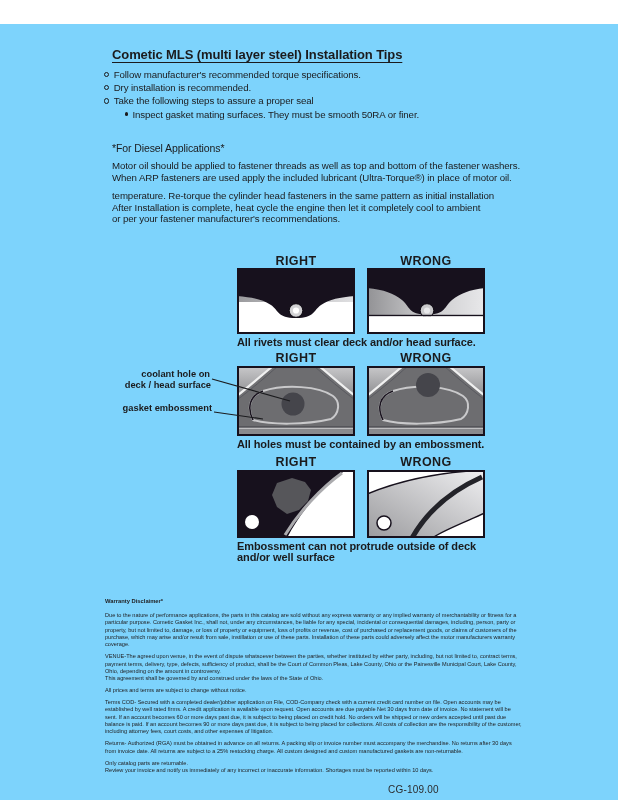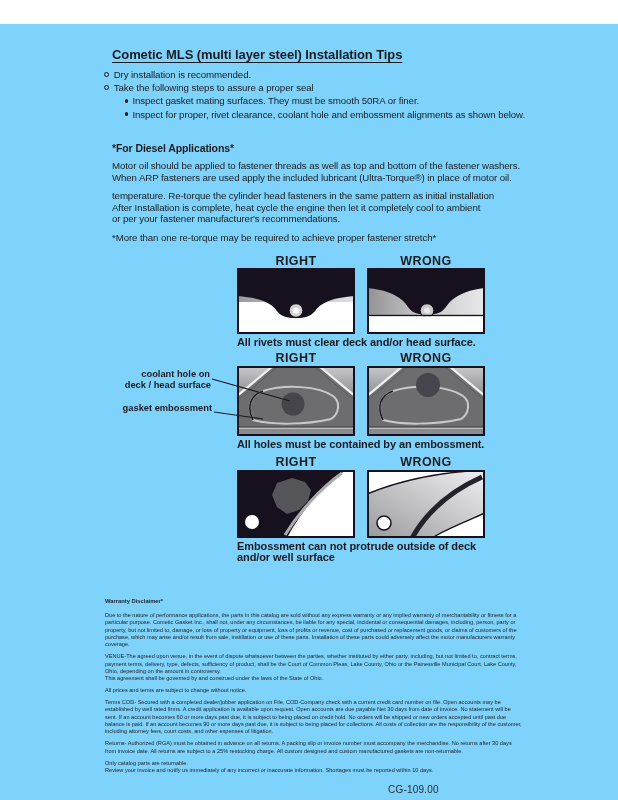--- a/index.html
+++ b/index.html
@@ -6,21 +6,21 @@
   .page{position:relative;width:618px;height:800px;background:#7dd3fc;overflow:hidden;
         font-family:"Liberation Sans","DejaVu Sans",sans-serif;color:#1b1b1d;margin-top:24px;}
   .abs{position:absolute;}
   .title{left:112px;top:23px;font-size:13px;font-weight:700;letter-spacing:-0.1px;white-space:nowrap;
          text-decoration:underline;text-decoration-thickness:1.3px;text-underline-offset:3px;}
   .bullets{left:104px;top:44px;}
   .brow{display:flex;align-items:center;height:13.2px;font-size:9.7px;letter-spacing:-0.1px;white-space:nowrap;}
   .brow.sub{margin-left:21px;}
   .omark{width:3.2px;height:3.2px;border:1px solid #1b1b1d;border-radius:50%;margin-right:4.5px;flex:0 0 auto;}
   .fmark{width:3.4px;height:3.4px;background:#1b1b1d;border-radius:50%;margin-right:4px;flex:0 0 auto;}
-  .h2{left:112px;top:118px;font-size:10.5px;font-weight:700;letter-spacing:-0.1px;white-space:nowrap;text-align:right;}
+  .h2{left:112px;top:118px;font-size:10.5px;font-weight:400;letter-spacing:-0.1px;white-space:nowrap;text-align:right;}
   .para{left:112px;font-size:9.7px;letter-spacing:-0.1px;line-height:11.6px;}
   .para div{white-space:nowrap;}
   .note{left:112px;top:208px;font-size:9.7px;letter-spacing:-0.1px;white-space:nowrap;}
   .rw{width:118px;text-align:center;font-size:12.5px;font-weight:700;letter-spacing:0.4px;}
   .caption{font-size:11px;font-weight:700;letter-spacing:-0.1px;white-space:nowrap;}
   .ann{font-size:9.3px;font-weight:700;text-align:right;white-space:nowrap;}
   .diag{display:block;}
   .fine{left:105px;top:574px;width:419px;font-size:5.6px;line-height:7.35px;color:#222326;text-align:left;}
   .fine .hd{font-size:5.8px;font-weight:700;margin-bottom:6.5px;}
   .fp{margin-bottom:4.6px;}
@@ -30,50 +30,49 @@
 </head>
 <body>
 
 <div class="page">
 
   <div class="abs title">Cometic MLS (multi layer steel) Installation Tips</div>
 
   <div class="abs bullets">
     <div class="brow">
       <span class="omark"></span>
+      <span>Follow manufacturer's recommended torque specifications.</span>
+    </div>
+    <div class="brow">
+      <span class="omark"></span>
       <span>Dry installation is recommended.</span>
     </div>
     <div class="brow">
       <span class="omark"></span>
       <span>Take the following steps to assure a proper seal</span>
     </div>
     <div class="brow sub">
       <span class="fmark"></span>
       <span>Inspect gasket mating surfaces.  They must be smooth 50RA or finer.</span>
-    </div>
-    <div class="brow sub">
-      <span class="fmark"></span>
-      <span>Inspect for proper, rivet clearance, coolant hole and embossment alignments as shown below.</span>
     </div>
   </div>
 
   <div class="abs h2">*For Diesel Applications*</div>
 
   <div class="abs para" style="top:136px;">
     <div>Motor oil should be applied to fastener threads as well as top and bottom of the fastener washers.</div>
     <div>When ARP fasteners are used apply the included lubricant (Ultra-Torque®) in place of motor oil.</div>
   </div>
 
   <div class="abs para" style="top:166px;">
     <div>temperature. Re-torque the cylinder head fasteners in the same pattern as initial installation</div>
     <div>After Installation is complete, heat cycle the engine then let it completely cool to ambient</div>
     <div>or per your fastener manufacturer's recommendations.</div>
   </div>
 
-  <div class="abs note">*More than one re-torque may be required to achieve proper fastener stretch*</div>
 
   <div class="abs rw" style="left:237px;top:230px;">RIGHT</div>
   <div class="abs rw" style="left:367px;top:230px;">WRONG</div>
 
   <svg class="abs diag" style="left:237px;top:244px;" width="118" height="66" viewBox="0 0 118 66">
     <defs>
       <linearGradient id="s1" x1="0" y1="0" x2="1" y2="0">
         <stop offset="0" stop-color="#9a9a9d"></stop>
           <stop offset="0.5" stop-color="#c2c2c4"></stop>
           <stop offset="1" stop-color="#e0e0e2"></stop>

